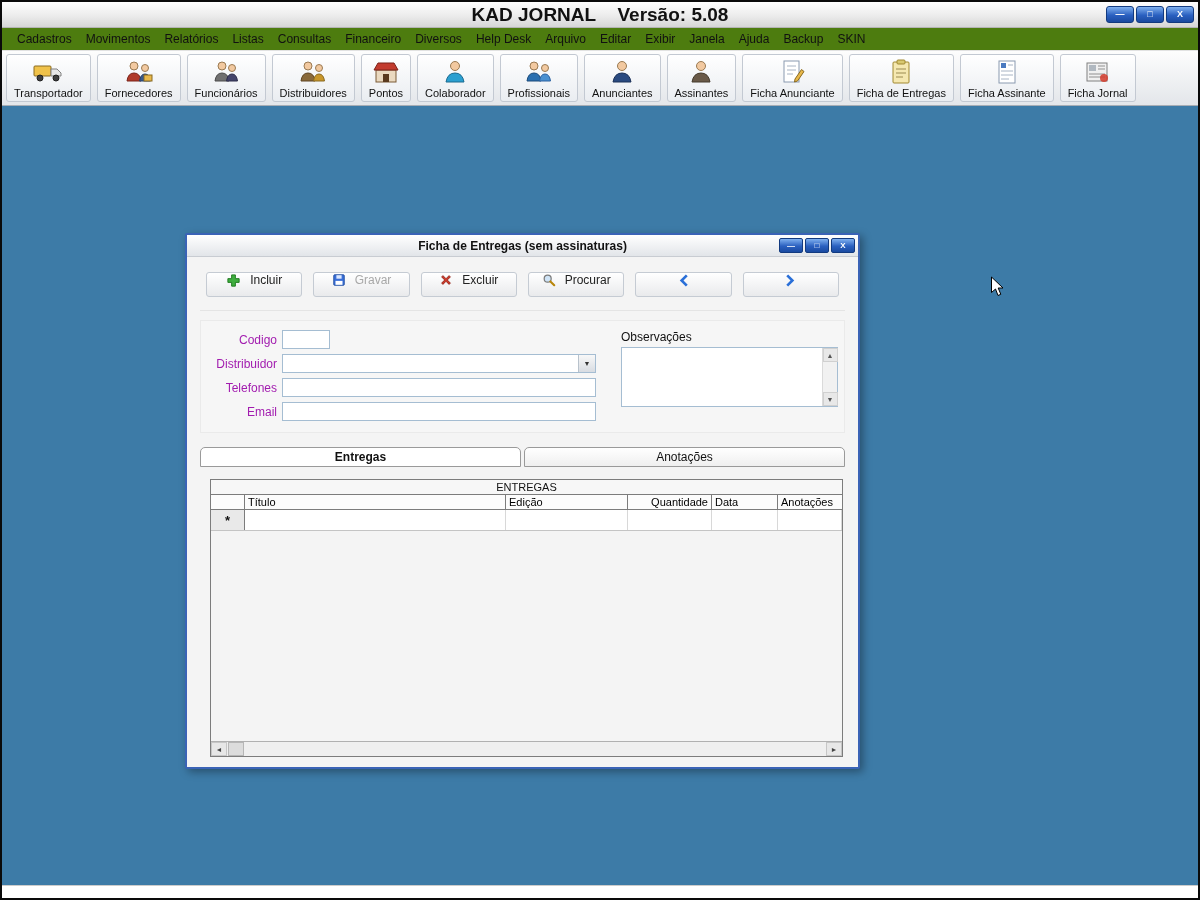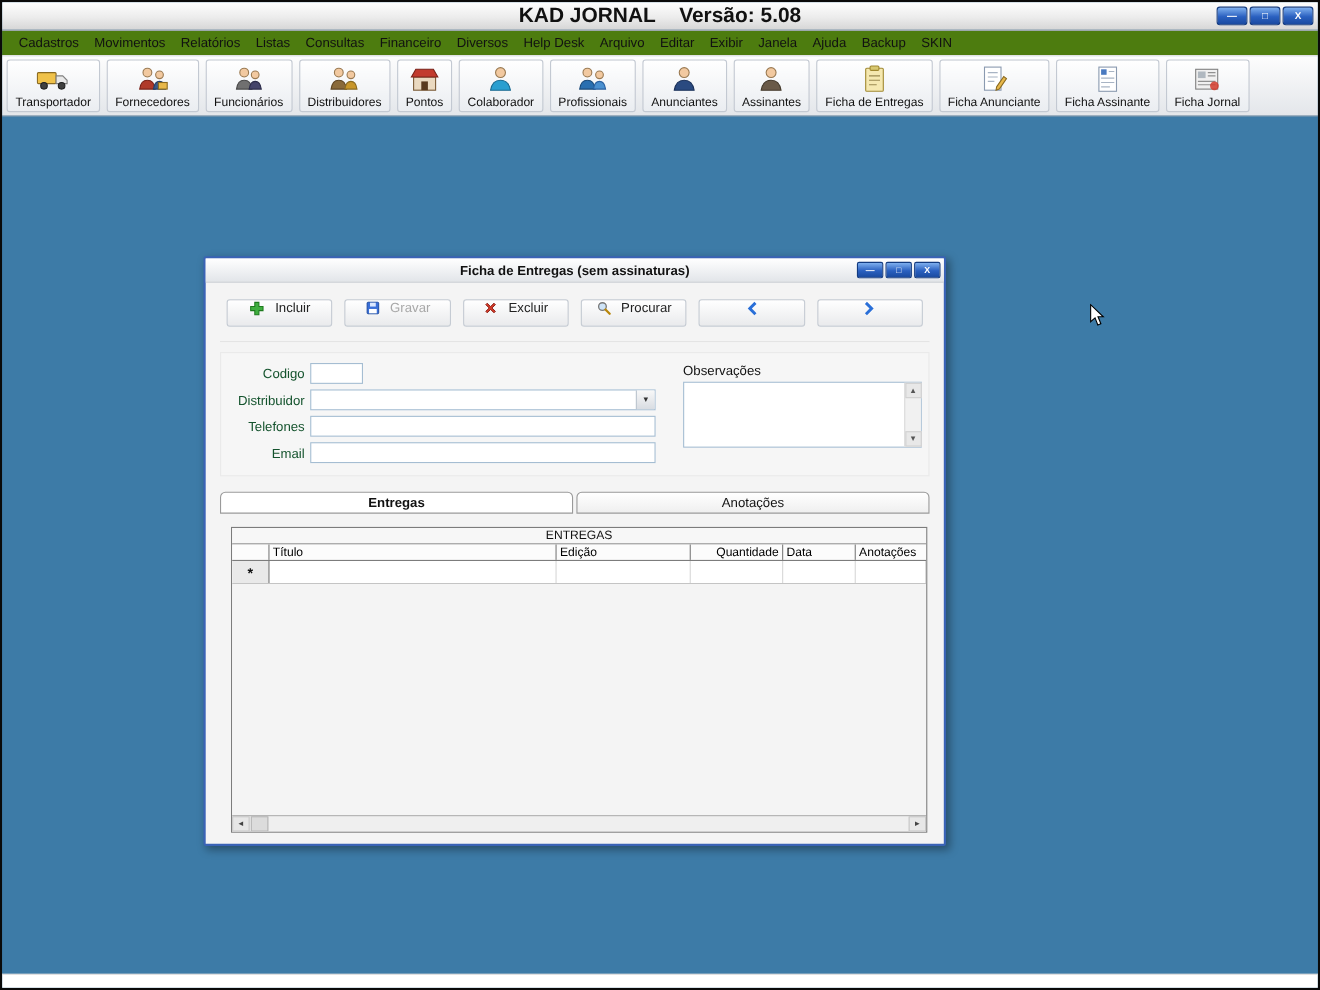--- a/index.html
+++ b/index.html
@@ -106,21 +106,21 @@
   .act-btn.disabled { color: #a8a8a8; }
   .aicon { display: flex; align-items: center; }
 
   
   .form-region {
     margin-top: 9px; display: flex; gap: 22px;
     background: #f6f6f6; border: 1px solid #eaeaea; padding: 9px 6px 11px;
   }
   .form-left { width: 392px; display: flex; flex-direction: column; gap: 5px; }
   .form-row { display: flex; align-items: center; gap: 5px; }
-  .form-label { width: 70px; text-align: right; font-size: 12px; color: #14532d; flex: 0 0 70px; }
+  .form-label { width: 70px; text-align: right; font-size: 12px; color: #a21caf; flex: 0 0 70px; }
   .tbox {
     height: 19px; background: #fff; border: 1px solid #a5bdd2;
     font-family: "Liberation Sans", sans-serif; font-size: 12px; padding: 0 3px; outline: none;
   }
   .w-small { width: 48px; }
   .w-wide { width: 314px; }
   .combo { width: 314px; display: flex; background: #fff; border: 1px solid #a5bdd2; height: 19px; }
   .combo-value { flex: 1; }
   .combo-btn {
     width: 17px; background: linear-gradient(#f8f8f8, #d8dce2);
@@ -327,41 +327,41 @@
             <circle cx="13" cy="7" r="4.5" fill="#f2c9a0" stroke="#9a7a52"></circle>
             <path d="M4 23 q1.5-9 9-9 t9 9 z" fill="#6a5a48" stroke="#443a2c"></path>
           </svg>
       </span>
       <span>Assinantes</span>
     </div>
 
     <div class="tool-btn">
       <span class="ticon">
         <svg viewBox="0 0 24 26" width="24" height="26">
+            <rect x="3" y="2" width="15" height="21" fill="#ffffff" stroke="#8a9ab0"></rect>
+            <line x1="6" y1="7" x2="15" y2="7" stroke="#a8b4c4"></line>
+            <line x1="6" y1="11" x2="15" y2="11" stroke="#a8b4c4"></line>
+            <line x1="6" y1="15" x2="12" y2="15" stroke="#a8b4c4"></line>
+            <path d="M14 20 L20.5 10.5 L23 12.5 L16.5 22 L13.5 23 z" fill="#e8b84a" stroke="#8a6a20"></path>
+          </svg>
+      </span>
+      <span>Ficha Anunciante</span>
+    </div>
+
+    <div class="tool-btn">
+      <span class="ticon">
+        <svg viewBox="0 0 24 26" width="24" height="26">
             <rect x="4" y="3" width="16" height="21" rx="1" fill="#f5e8b0" stroke="#a08830"></rect>
             <rect x="8" y="1" width="8" height="4" rx="1" fill="#d8c870" stroke="#a08830"></rect>
             <line x1="7" y1="10" x2="17" y2="10" stroke="#9a8a50"></line>
             <line x1="7" y1="14" x2="17" y2="14" stroke="#9a8a50"></line>
             <line x1="7" y1="18" x2="14" y2="18" stroke="#9a8a50"></line>
           </svg>
       </span>
       <span>Ficha de Entregas</span>
-    </div>
-
-    <div class="tool-btn">
-      <span class="ticon">
-        <svg viewBox="0 0 24 26" width="24" height="26">
-            <rect x="3" y="2" width="15" height="21" fill="#ffffff" stroke="#8a9ab0"></rect>
-            <line x1="6" y1="7" x2="15" y2="7" stroke="#a8b4c4"></line>
-            <line x1="6" y1="11" x2="15" y2="11" stroke="#a8b4c4"></line>
-            <line x1="6" y1="15" x2="12" y2="15" stroke="#a8b4c4"></line>
-            <path d="M14 20 L20.5 10.5 L23 12.5 L16.5 22 L13.5 23 z" fill="#e8b84a" stroke="#8a6a20"></path>
-          </svg>
-      </span>
-      <span>Ficha Anunciante</span>
     </div>
 
     <div class="tool-btn">
       <span class="ticon">
         <svg viewBox="0 0 24 26" width="24" height="26">
             <rect x="4" y="2" width="16" height="22" fill="#ffffff" stroke="#8a9ab0"></rect>
             <rect x="6" y="4" width="5" height="5" fill="#4a7ac0"></rect>
             <line x1="13" y1="6" x2="18" y2="6" stroke="#a8b4c4"></line>
             <line x1="6" y1="12" x2="18" y2="12" stroke="#a8b4c4"></line>
             <line x1="6" y1="16" x2="18" y2="16" stroke="#a8b4c4"></line>

